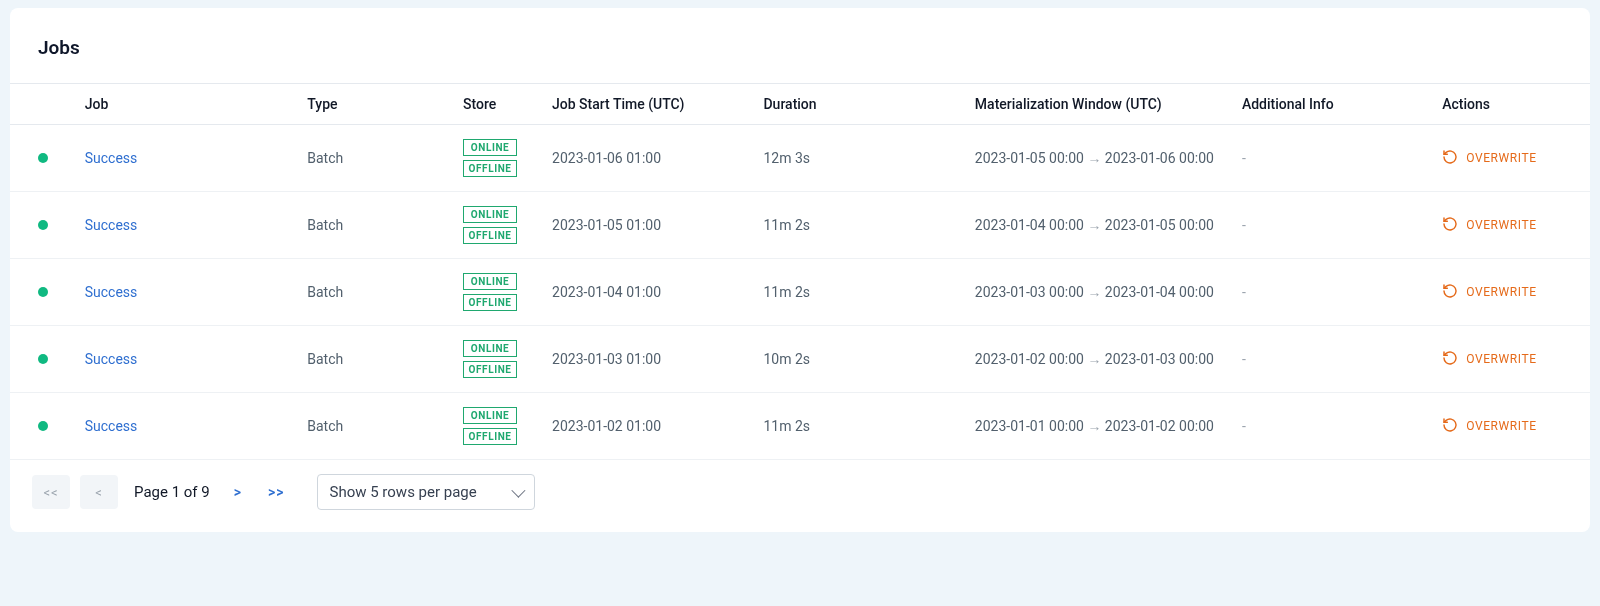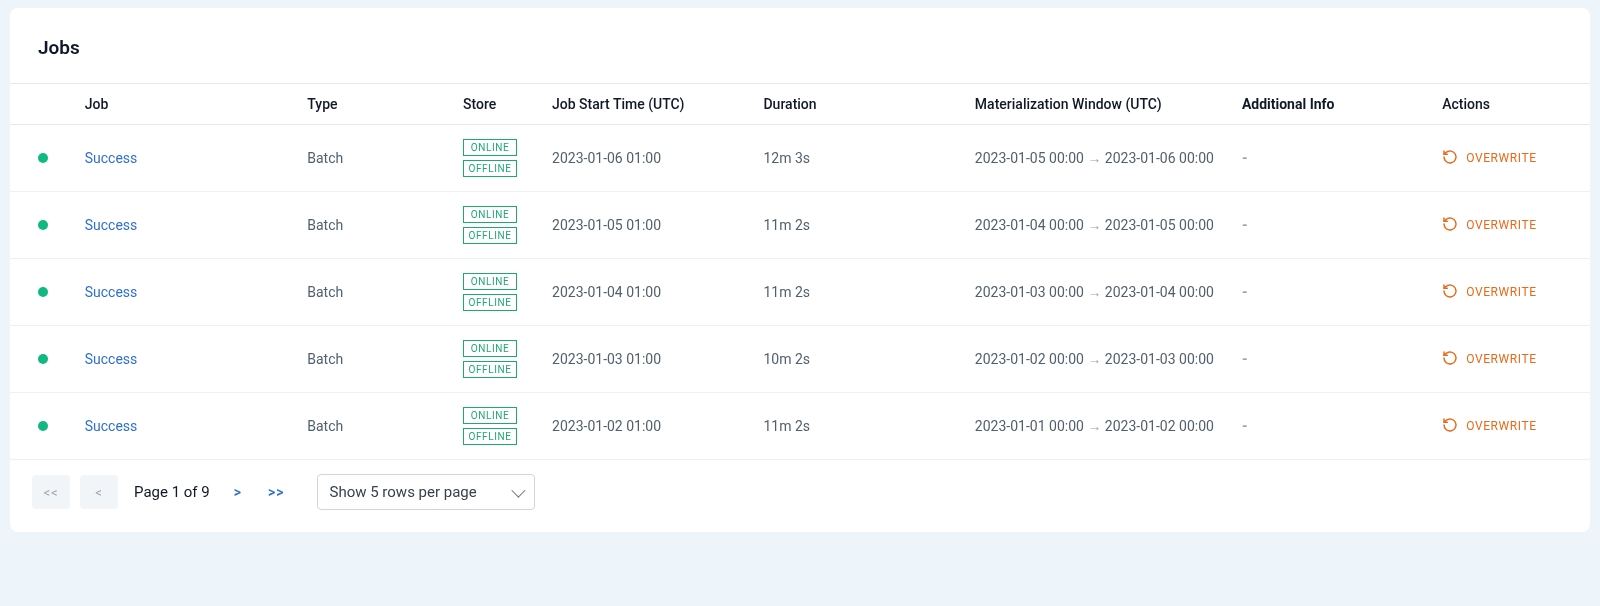--- a/index.html
+++ b/index.html
@@ -84,34 +84,34 @@
     color: #52606d;
     font-size: 14px;
   }
   .col-status { width: 60px; padding-left: 28px !important; }
   .col-job { width: 200px; }
   .col-type { width: 140px; }
   .col-store { width: 80px; }
   .col-start { width: 190px; }
   .col-dur { width: 190px; }
   .col-win { width: 240px; }
-  .col-info { width: 180px; font-weight: bold; }
+  .col-info { width: 180px; }
   .col-actions { width: 140px; text-align: left; padding-right: 28px !important; }
   .dot {
     width: 10px; height: 10px; border-radius: 50%;
     background: #10b981;
     display: inline-block;
   }
   .link { color: #2f6fd0; cursor: pointer; }
   .badges { display: flex; flex-direction: column; gap: 4px; }
   .badge {
     border: 1px solid #1fa86f;
     color: #1fa86f;
     font-size: 10px;
-    font-weight: 400;
+    font-weight: 700;
     letter-spacing: 0.6px;
     padding: 2px 4px;
     text-align: center;
     width: 54px;
     background: #fff;
   }
   .arrow-sep { color: #9aa3ad; }
   .info-dash { color: #9aa3ad; }
   .action {
     display: inline-flex;

